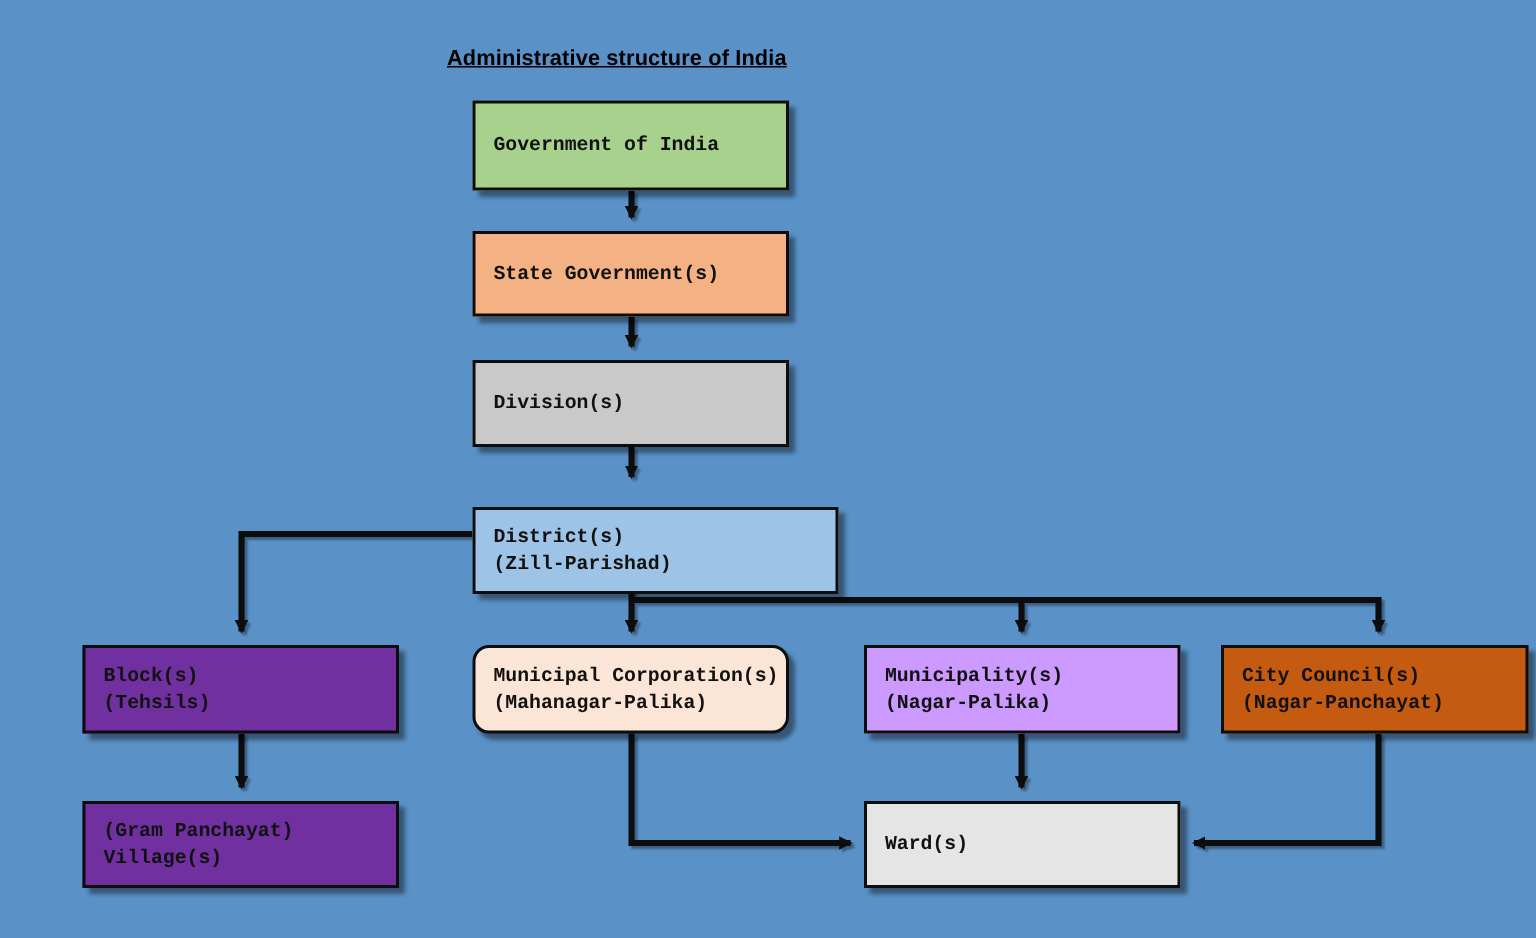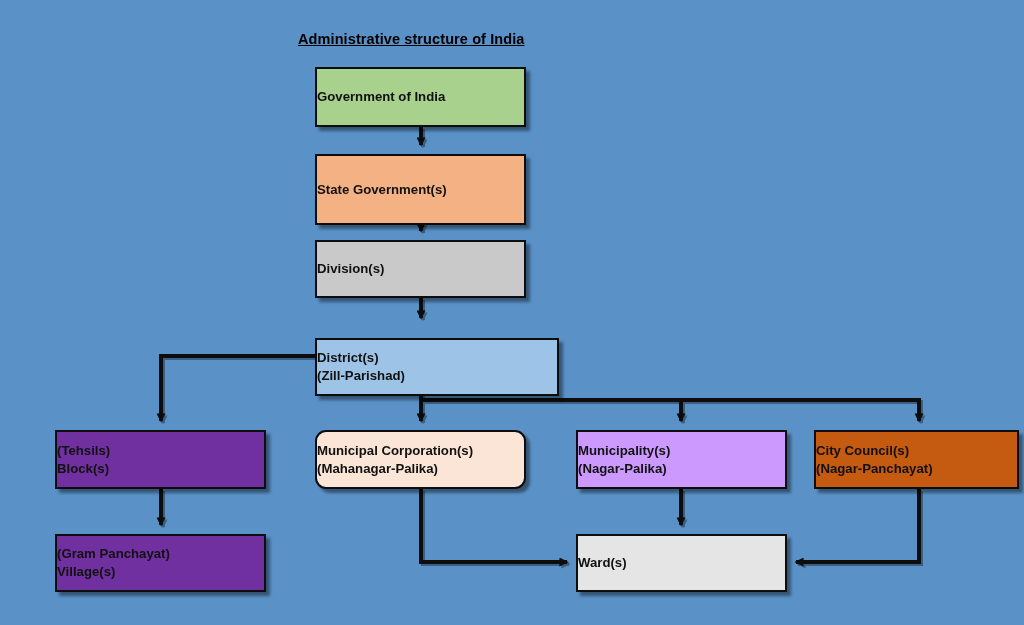--- a/index.html
+++ b/index.html
@@ -38,21 +38,23 @@
     white-space: nowrap;
   }
   .node {
     position: absolute;
     box-sizing: border-box;
     border: 2.5px solid #0d0d0d;
     box-shadow: 4px 4px 3px rgba(0,0,0,0.42);
     display: flex;
     flex-direction: column;
     justify-content: center;
+    padding-left: 12px;
     z-index: 5;
+    font-family: Liberation Mono, monospace;
   }
   .node .line {
     font-size: 13.2px;
     font-weight: bold;
     color: #111111;
     line-height: 1.34;
     white-space: nowrap;
   }
 </style>
 </head>
@@ -98,33 +100,33 @@
       <path d="M653,489 L653,525" marker-end="url(#arrow-down)"></path>
 
       <path d="M891,489 L891,562 L768,562" marker-end="url(#arrow-left)"></path>
     </g>
   </svg>
 
   <div id="node-host">
       <div class="node" style="left: 287px; top: 67px; width: 211px; height: 60px; background: rgb(169, 209, 142);">
         <div class="line">Government of India</div>
       </div>
-      <div class="node" style="left: 287px; top: 154px; width: 211px; height: 71px; background: rgb(244, 177, 131);">
+      <div class="node" style="left: 287px; top: 154px; width: 211px; height: 57px; background: rgb(244, 177, 131);">
         <div class="line">State Government(s)</div>
       </div>
       <div class="node" style="left: 287px; top: 240px; width: 211px; height: 58px; background: rgb(201, 201, 201);">
         <div class="line">Division(s)</div>
       </div>
       <div class="node" style="left: 287px; top: 338px; width: 244px; height: 58px; background: rgb(157, 195, 230);">
         <div class="line">District(s)</div>
         <div class="line">(Zill-Parishad)</div>
       </div>
       <div class="node" style="left: 27px; top: 430px; width: 211px; height: 59px; background: rgb(112, 48, 160);">
+        <div class="line">Block(s)</div>
         <div class="line">(Tehsils)</div>
-        <div class="line">Block(s)</div>
       </div>
       <div class="node" style="left: 27px; top: 534px; width: 211px; height: 58px; background: rgb(112, 48, 160);">
         <div class="line">(Gram Panchayat)</div>
         <div class="line">Village(s)</div>
       </div>
       <div class="node" style="left: 287px; top: 430px; width: 211px; height: 59px; background: rgb(251, 229, 214); border-radius: 11px;">
         <div class="line">Municipal Corporation(s)</div>
         <div class="line">(Mahanagar-Palika)</div>
       </div>
       <div class="node" style="left: 548px; top: 430px; width: 211px; height: 59px; background: rgb(204, 153, 255);">

